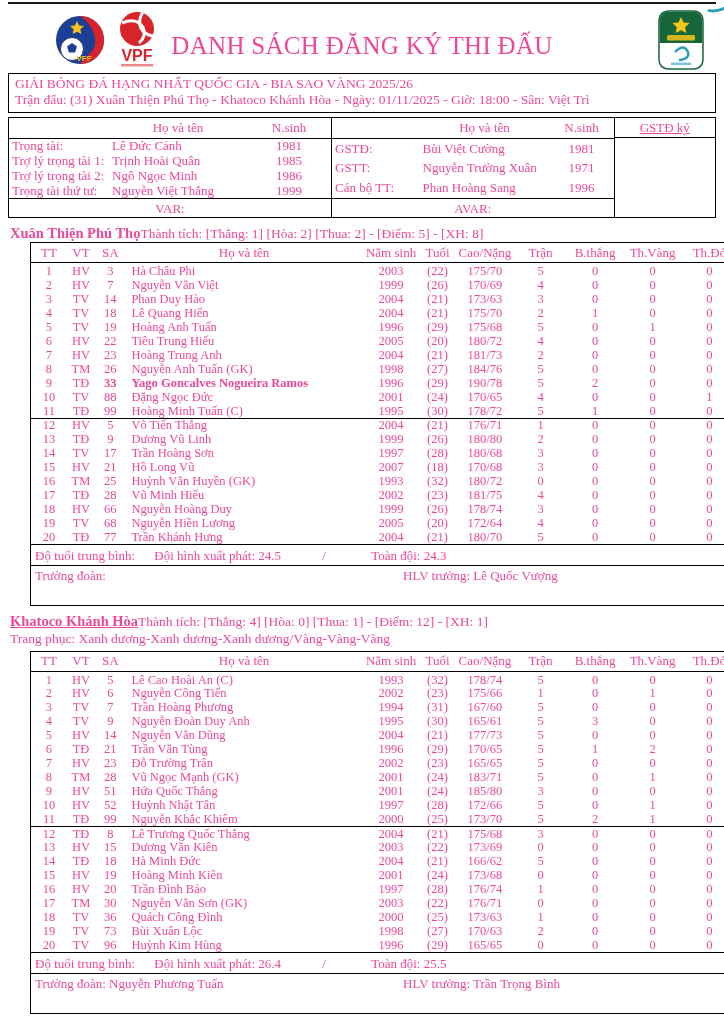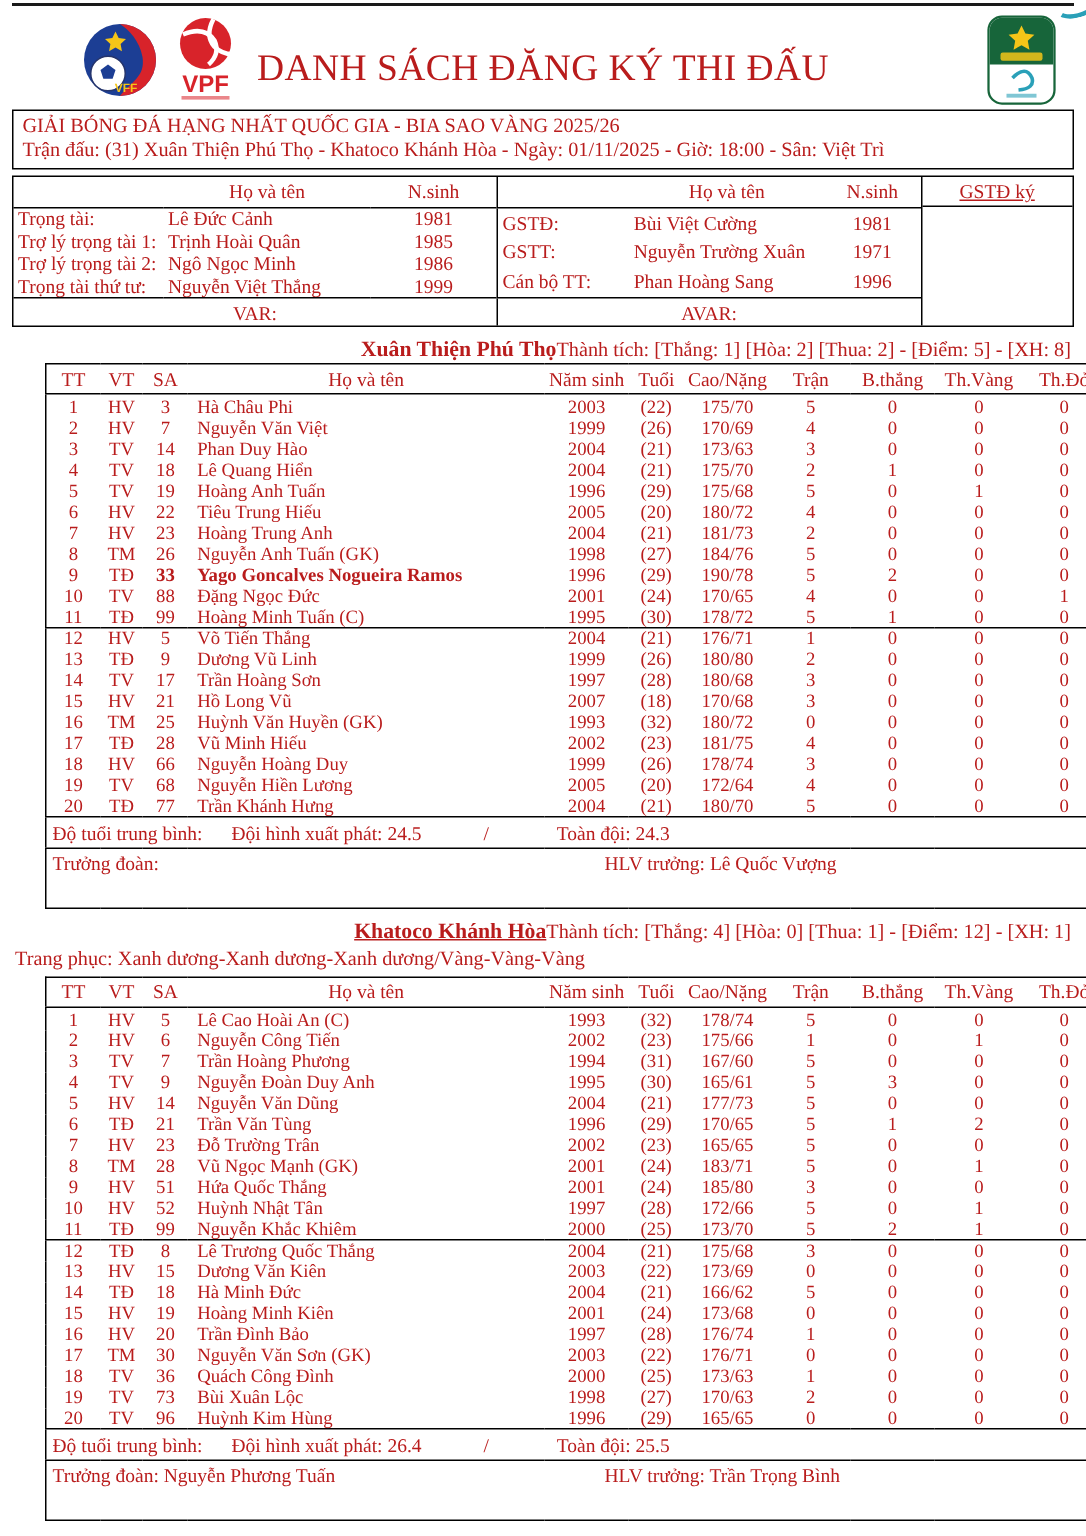--- a/index.html
+++ b/index.html
@@ -1,18 +1,18 @@
 <!DOCTYPE html>
 <html><head>
 <meta charset="utf-8">
 <style>
   * { margin:0; padding:0; box-sizing:border-box; }
   html,body { background:#ffffff; }
   .page {
-    width:724px; height:1024px; background:#fff; color:#b91c1c;
+    width:724px; height:1024px; background:#fff; color:#ec4899;
     position:relative; overflow:hidden; padding:0 8px;
     font-family:"Liberation Serif","DejaVu Serif",serif;
   }
   .topline { position:absolute; top:2px; left:8px; width:708px; height:2px; background:#1a1a1a; }
   .corner-mark {
     position:absolute; top:-6px; right:-8px; width:30px; height:18px;
     border:3px solid transparent; border-bottom-color:#2aa0b8; border-radius:50%;
     transform:rotate(-14deg);
   }
 
@@ -33,21 +33,21 @@
   .off-half th { font-weight:normal; font-size:13px; height:20px; border-bottom:1px solid #000; text-align:center; padding:0 2px; }
   .off-half td { font-size:13px; height:15px; padding:0 3px; line-height:1.08; white-space:nowrap; overflow:hidden; }
   .off-half td.left { text-align:left; }
   .off-half td:last-child { text-align:center; }
   .var-row td { border-top:1px solid #000; height:19px; padding:2px 3px 1px; }
   .off-sign { flex:1; display:flex; flex-direction:column; border-left:1px solid #000; }
   .off-sign-h { height:20px; border-bottom:1px solid #000; text-align:center; font-size:13px; padding-top:2px;text-decoration:underline; }
   .off-sign-body { flex:1; }
 
   
-  .team-head { display:flex; justify-content:flex-end; align-items:baseline; margin-top:7px; padding:0 2px; }
+  .team-head { display:flex; justify-content:flex-start; align-items:baseline; margin-top:7px; padding:0 2px; }
   .team-name { font-weight:bold; font-size:14.5px; }
   .team-name.u { text-decoration:underline; }
   .team-record { font-size:13.5px; }
   .team-kit { font-size:13.5px; padding:0 2px; margin:1px 0 4px; }
 
   
   .squad { width:708px; border-collapse:collapse; table-layout:fixed; border:1.5px solid #000;margin-left:22px; }
   .squad th { font-weight:normal; font-size:13px; height:20px; border-bottom:1.5px solid #000; text-align:center; padding:0 1px; }
   .squad td { font-size:12.5px; height:14px; line-height:13px; text-align:center; padding:0 2px; white-space:nowrap; overflow:hidden; }
   .squad td.left { text-align:left; padding-left:6px; }

